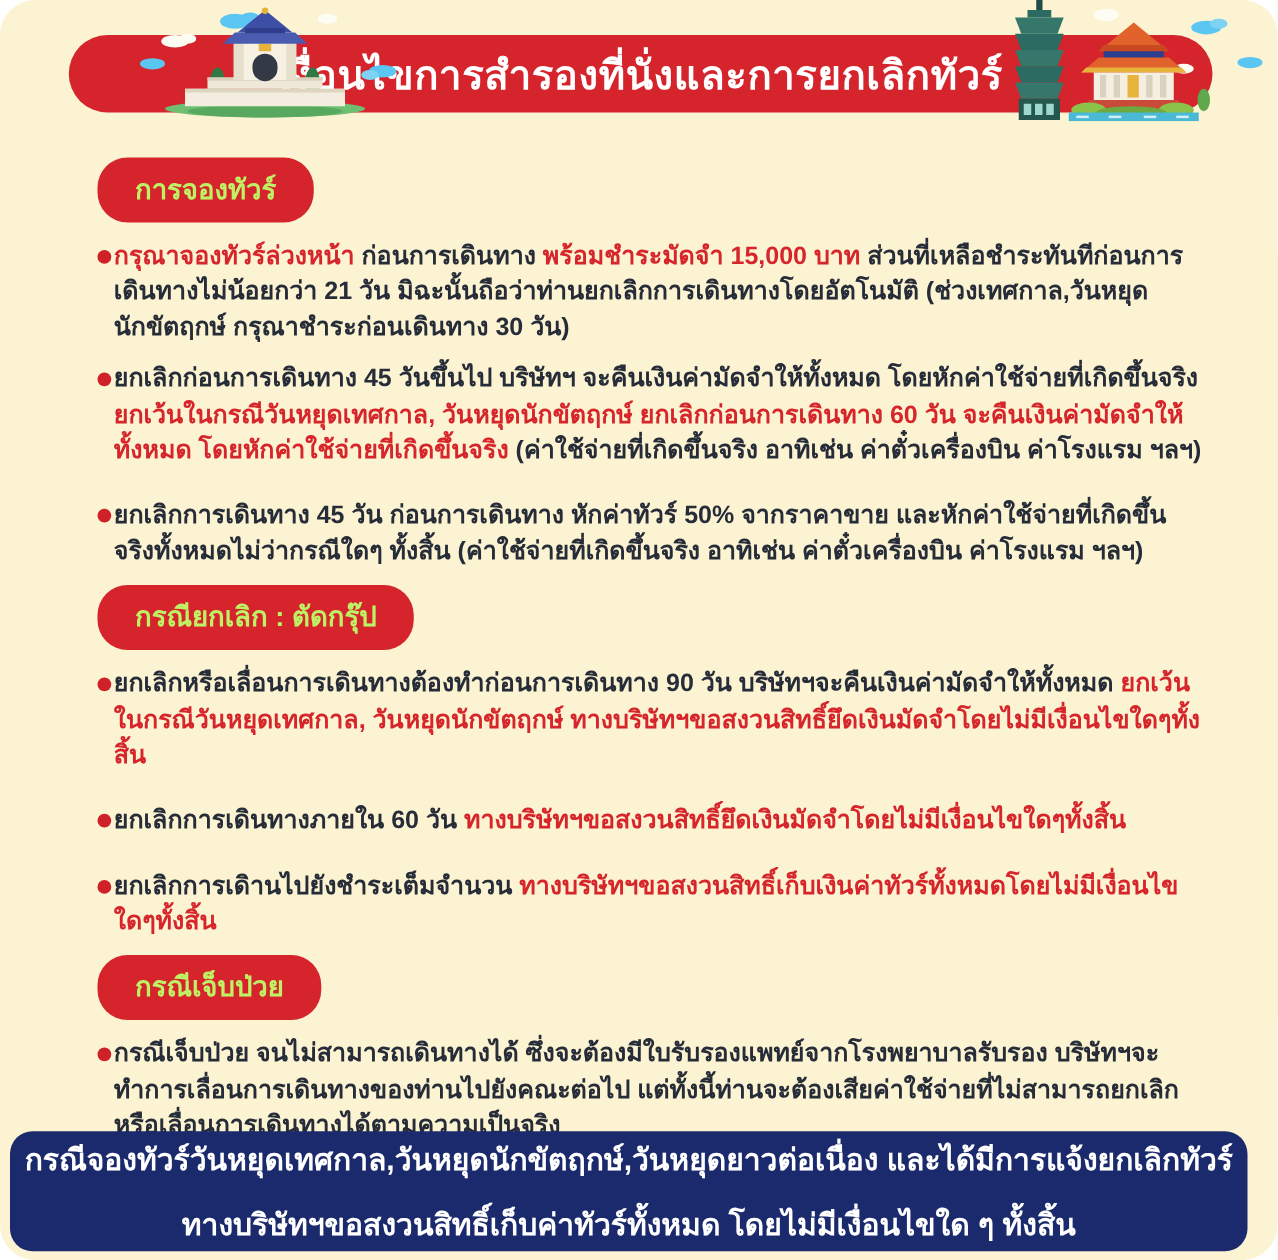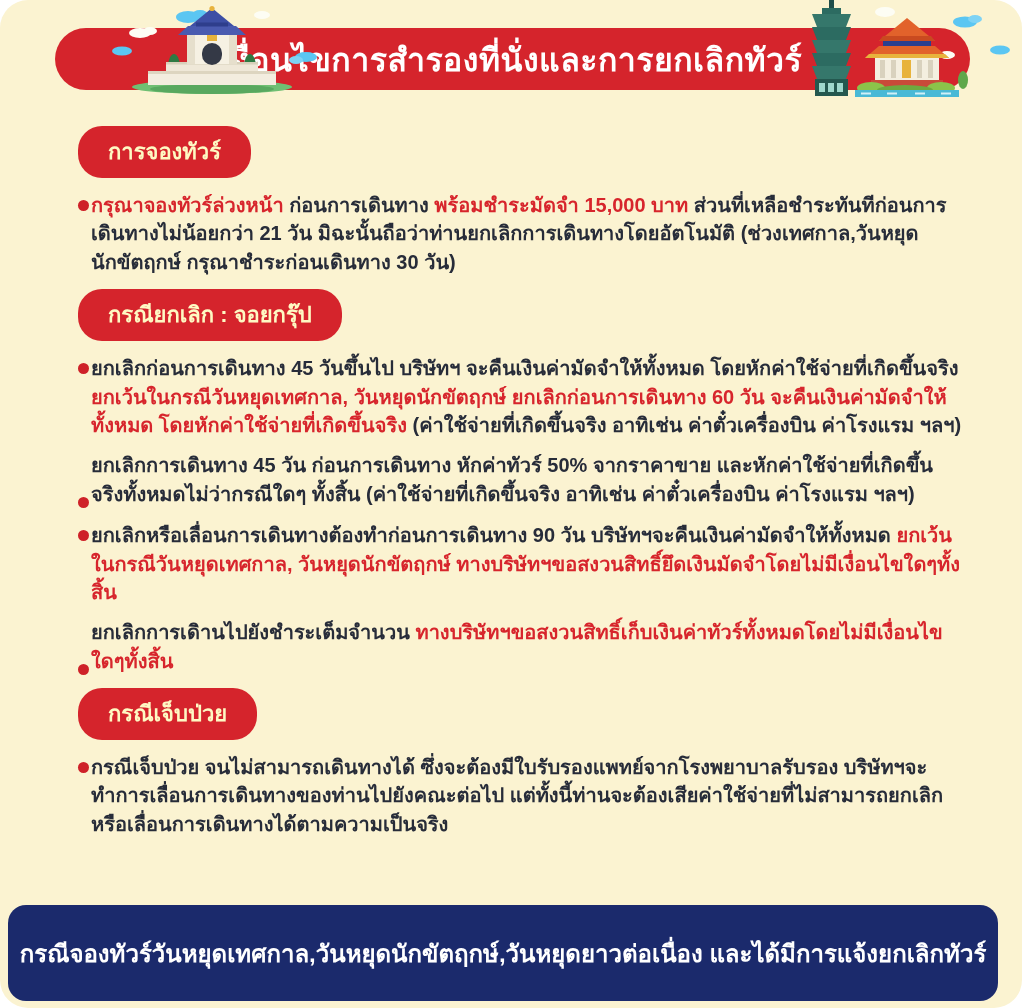--- a/index.html
+++ b/index.html
@@ -16,27 +16,27 @@
   .banner{position:absolute;top:28px;left:55px;right:52px;height:62px;
     background:var(--banner-red);border-radius:44px;}
   .banner-title{position:absolute;top:28px;left:55px;right:52px;height:62px;
     display:flex;align-items:center;justify-content:center;
     color:#fff;font-size:32px;font-weight:bold;letter-spacing:.5px;z-index:3;}
   .illus{position:absolute;z-index:4;}
   .illus-left{left:110px;top:5px;width:210px;height:90px;}
   .illus-right{left:795px;top:0;width:225px;height:97px;}
   
   .content{position:absolute;top:90px;left:78px;right:58px;}
-  .pill{display:inline-block;background:var(--pill-red);color:#fef9c3;
+  .pill{display:inline-block;background:var(--pill-red);color:#bef264;
     font-size:22px;font-weight:bold;padding:8px 30px 9px 30px;border-radius:24px;
     margin-top:36px;}
   .pill.mt{margin-top:13px;}
   .bullets{margin-top:13px;}
   .bullet{display:flex;gap:2px;align-items:flex-start;}
-  .bullet + .bullet{margin-top:12px;align-items:flex-end;}
+  .bullet + .bullet{margin-top:24px;}
   .dot{flex:0 0 11px;width:11px;height:11px;border-radius:50%;
     background:var(--bullet-red);margin-top:9px;}
   .btext{font-size:20px;line-height:1.42;font-weight:600;color:var(--text-dark);}
   .c-dark{color:var(--text-dark);}
   .c-red{color:var(--text-red);}
   
   .footer{position:absolute;left:8px;right:24px;bottom:7px;height:96px;
     background:var(--footer-navy);border-radius:18px;display:flex;flex-direction:column;
     justify-content:center;align-items:center;gap:13px;z-index:5;}
   .footer p{color:var(--footer-text);font-size:24px;font-weight:bold;text-align:center;}
@@ -131,51 +131,56 @@
   <div class="content">
 
     <div><span class="pill" style="margin-top:36px">การจองทัวร์</span></div>
     <div class="bullets">
       <div class="bullet">
         <span class="dot"></span>
         <p class="btext"><span class="c-red">กรุณาจองทัวร์ล่วงหน้า </span><span class="c-dark">ก่อนการเดินทาง </span><span class="c-red">พร้อมชำระมัดจำ 15,000 บาท </span><span class="c-dark">ส่วนที่เหลือชำระทันทีก่อนการเดินทางไม่น้อยกว่า 21 วัน มิฉะนั้นถือว่าท่านยกเลิกการเดินทางโดยอัตโนมัติ (ช่วงเทศกาล,วันหยุดนักขัตฤกษ์ กรุณาชำระก่อนเดินทาง 30 วัน)</span></p>
       </div>
     </div>
 
-    <div><span class="pill mt">กรณียกเลิก : จอยกรุ๊ป</span></div>
     <div class="bullets">
       <div class="bullet">
         <span class="dot"></span>
         <p class="btext"><span class="c-dark">ยกเลิกก่อนการเดินทาง 45 วันขึ้นไป บริษัทฯ จะคืนเงินค่ามัดจำให้ทั้งหมด โดยหักค่าใช้จ่ายที่เกิดขึ้นจริง </span><span class="c-red">ยกเว้นในกรณีวันหยุดเทศกาล, วันหยุดนักขัตฤกษ์ ยกเลิกก่อนการเดินทาง 60 วัน จะคืนเงินค่ามัดจำให้ทั้งหมด โดยหักค่าใช้จ่ายที่เกิดขึ้นจริง </span><span class="c-dark">(ค่าใช้จ่ายที่เกิดขึ้นจริง อาทิเช่น ค่าตั๋วเครื่องบิน ค่าโรงแรม ฯลฯ)</span></p>
       </div>
       <div class="bullet">
         <span class="dot"></span>
         <p class="btext"><span class="c-dark">ยกเลิกการเดินทาง 45 วัน ก่อนการเดินทาง หักค่าทัวร์ 50% จากราคาขาย และหักค่าใช้จ่ายที่เกิดขึ้นจริงทั้งหมดไม่ว่ากรณีใดๆ ทั้งสิ้น (ค่าใช้จ่ายที่เกิดขึ้นจริง อาทิเช่น ค่าตั๋วเครื่องบิน ค่าโรงแรม ฯลฯ)</span></p>
       </div>
     </div>
 
+    <div><span class="pill mt">กรณียกเลิก : ตัดกรุ๊ป</span></div>
     <div class="bullets">
       <div class="bullet">
         <span class="dot"></span>
         <p class="btext"><span class="c-dark">ยกเลิกหรือเลื่อนการเดินทางต้องทำก่อนการเดินทาง 90 วัน บริษัทฯจะคืนเงินค่ามัดจำให้ทั้งหมด </span><span class="c-red">ยกเว้นในกรณีวันหยุดเทศกาล, วันหยุดนักขัตฤกษ์ ทางบริษัทฯขอสงวนสิทธิ์ยึดเงินมัดจำโดยไม่มีเงื่อนไขใดๆทั้งสิ้น</span></p>
+      </div>
+      <div class="bullet">
+        <span class="dot"></span>
+        <p class="btext"><span class="c-dark">ยกเลิกการเดินทางภายใน 60 วัน </span><span class="c-red">ทางบริษัทฯขอสงวนสิทธิ์ยึดเงินมัดจำโดยไม่มีเงื่อนไขใดๆทั้งสิ้น</span></p>
       </div>
       <div class="bullet">
         <span class="dot"></span>
         <p class="btext"><span class="c-dark">ยกเลิกการเดิานไปยังชำระเต็มจำนวน </span><span class="c-red">ทางบริษัทฯขอสงวนสิทธิ์เก็บเงินค่าทัวร์ทั้งหมดโดยไม่มีเงื่อนไขใดๆทั้งสิ้น</span></p>
       </div>
     </div>
 
     <div><span class="pill mt">กรณีเจ็บป่วย</span></div>
     <div class="bullets">
       <div class="bullet">
         <span class="dot"></span>
         <p class="btext"><span class="c-dark">กรณีเจ็บป่วย จนไม่สามารถเดินทางได้ ซึ่งจะต้องมีใบรับรองแพทย์จากโรงพยาบาลรับรอง บริษัทฯจะทำการเลื่อนการเดินทางของท่านไปยังคณะต่อไป แต่ทั้งนี้ท่านจะต้องเสียค่าใช้จ่ายที่ไม่สามารถยกเลิกหรือเลื่อนการเดินทางได้ตามความเป็นจริง</span></p>
       </div>
 
     </div>
 
   </div>
 
   <div class="footer">
     <p>กรณีจองทัวร์วันหยุดเทศกาล,วันหยุดนักขัตฤกษ์,วันหยุดยาวต่อเนื่อง และได้มีการแจ้งยกเลิกทัวร์</p>
+    <p>ทางบริษัทฯขอสงวนสิทธิ์เก็บค่าทัวร์ทั้งหมด โดยไม่มีเงื่อนไขใด ๆ ทั้งสิ้น</p>
   </div>
 
 </div>
 
 </body></html>

